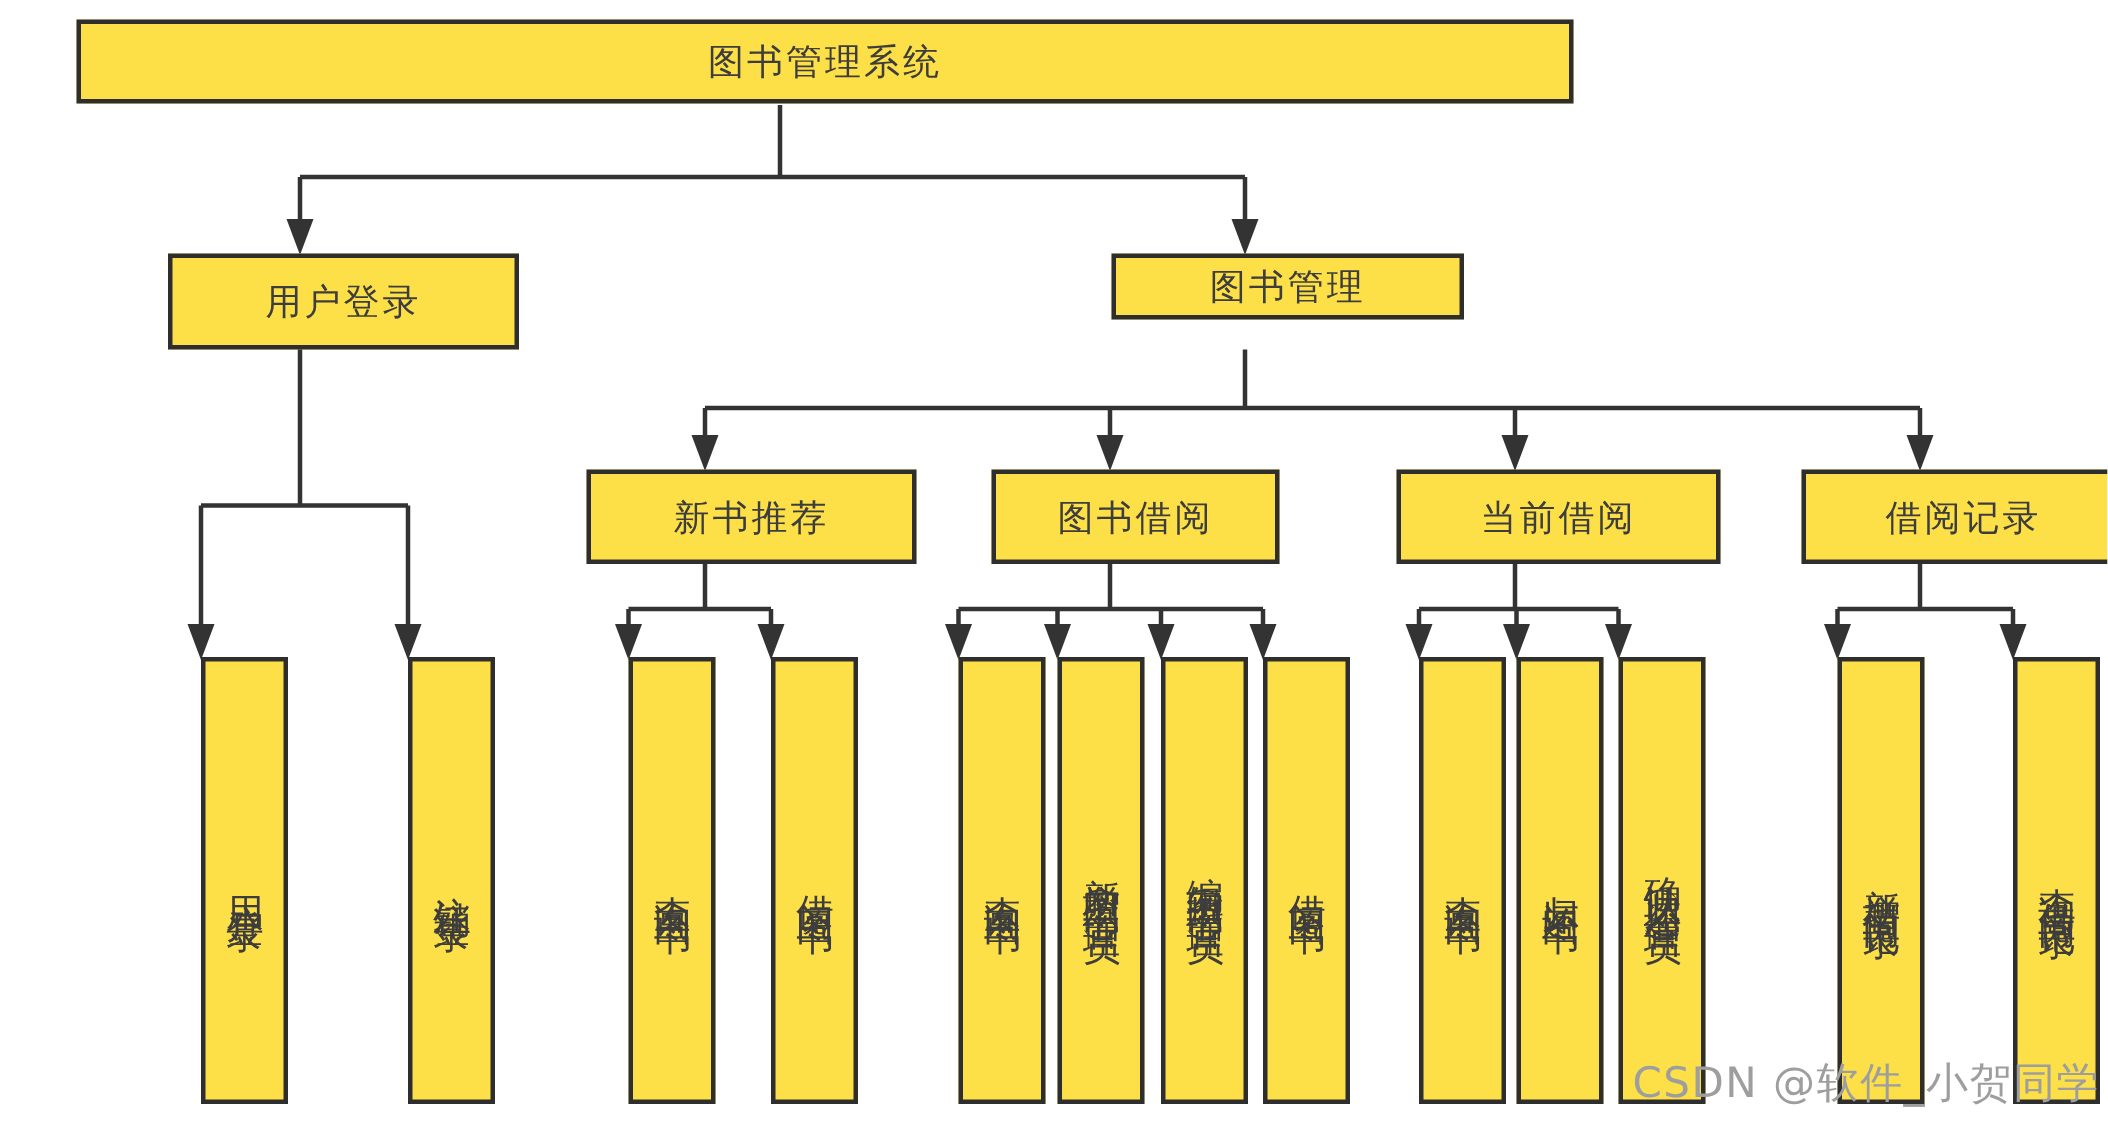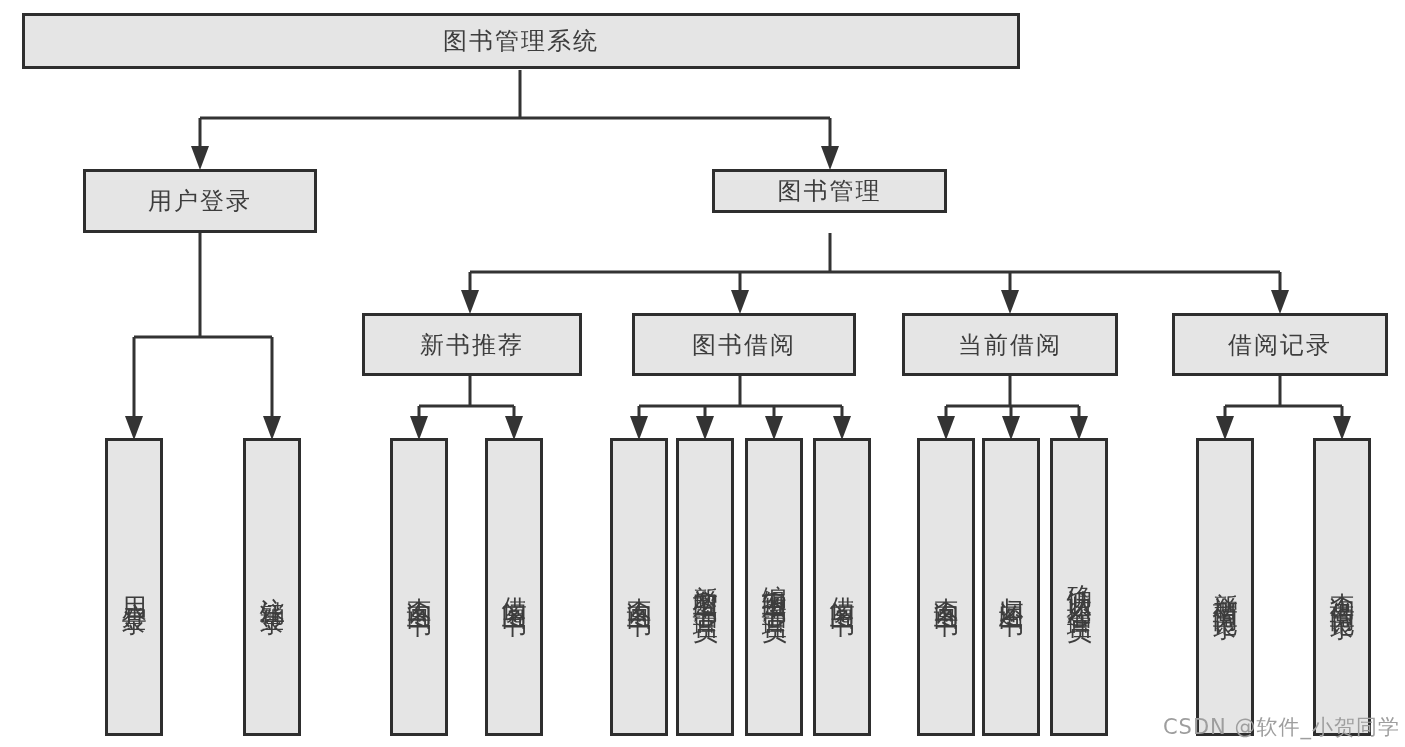--- a/index.html
+++ b/index.html
@@ -4,32 +4,32 @@
 <style>
   html,body{margin:0;padding:0;background:#ffffff;}
   .canvas{
     position:relative;width:1405px;height:747px;background:var(--background,#fff);
     font-family:"DejaVu Sans","Liberation Sans",sans-serif;overflow:hidden;
   }
   svg.connectors{position:absolute;left:0;top:0;}
   .ln{stroke:var(--line,#333333);stroke-width:3;fill:none;}
   .ar{fill:var(--line,#333333);stroke:none;}
   .node{
-    position:absolute;box-sizing:border-box;background:#e5e5e5;
+    position:absolute;box-sizing:border-box;background:#fde047;
     border:3px solid var(--border,#2e2e2e);color:var(--text,#3d3d3d);
-    display:flex;align-items:center;justify-content:center;
+    display:flex;align-items:center;justify-content:center;margin-left:29px;
   }
   .h{font-size:24px;letter-spacing:2px;white-space:nowrap;}
   .v{
     writing-mode:vertical-rl;text-orientation:mixed;
     font-size:25px;line-height:1.1;letter-spacing:5px;
   }
   .wm{
     position:absolute;right:5px;bottom:6px;
-    color:var(--watermark,#9e9e9e);font-size:21px;letter-spacing:1px;
+    color:var(--watermark,#9e9e9e);font-size:28px;letter-spacing:1px;
     white-space:nowrap;
   }
 </style>
 </head>
 <body>
 
 <div class="canvas">
 
   <svg class="connectors" width="1405" height="747" viewBox="0 0 1405 747">
     <path class="ln" d="
@@ -52,21 +52,21 @@
       M1070 416L1088 416L1079 440Z
       M1216 416L1234 416L1225 440Z M1333 416L1351 416L1342 440Z"></path>
   </svg>
 
   <div class="node h" style="left:22px;top:13px;width:998px;height:56px">图书管理系统</div>
 
   <div class="node h" style="left:83px;top:169px;width:234px;height:64px">用户登录</div>
   <div class="node h" style="left:712px;top:169px;width:235px;height:44px">图书管理</div>
 
   <div class="node h" style="left:362px;top:313px;width:220px;height:63px">新书推荐</div>
-  <div class="node h" style="left:632px;top:313px;width:224px;height:63px">图书借阅</div>
+  <div class="node h" style="left:632px;top:313px;width:192px;height:63px">图书借阅</div>
   <div class="node h" style="left:902px;top:313px;width:216px;height:63px">当前借阅</div>
   <div class="node h" style="left:1172px;top:313px;width:216px;height:63px">借阅记录</div>
 
   <div class="node v" style="left:105px;top:438px;width:58px;height:298px">用户登录</div>
   <div class="node v" style="left:243px;top:438px;width:58px;height:298px">注销登录</div>
 
   <div class="node v" style="left:390px;top:438px;width:58px;height:298px">查询图书</div>
   <div class="node v" style="left:485px;top:438px;width:58px;height:298px">借阅图书</div>
 
   <div class="node v" style="left:610px;top:438px;width:58px;height:298px">查询图书</div>

